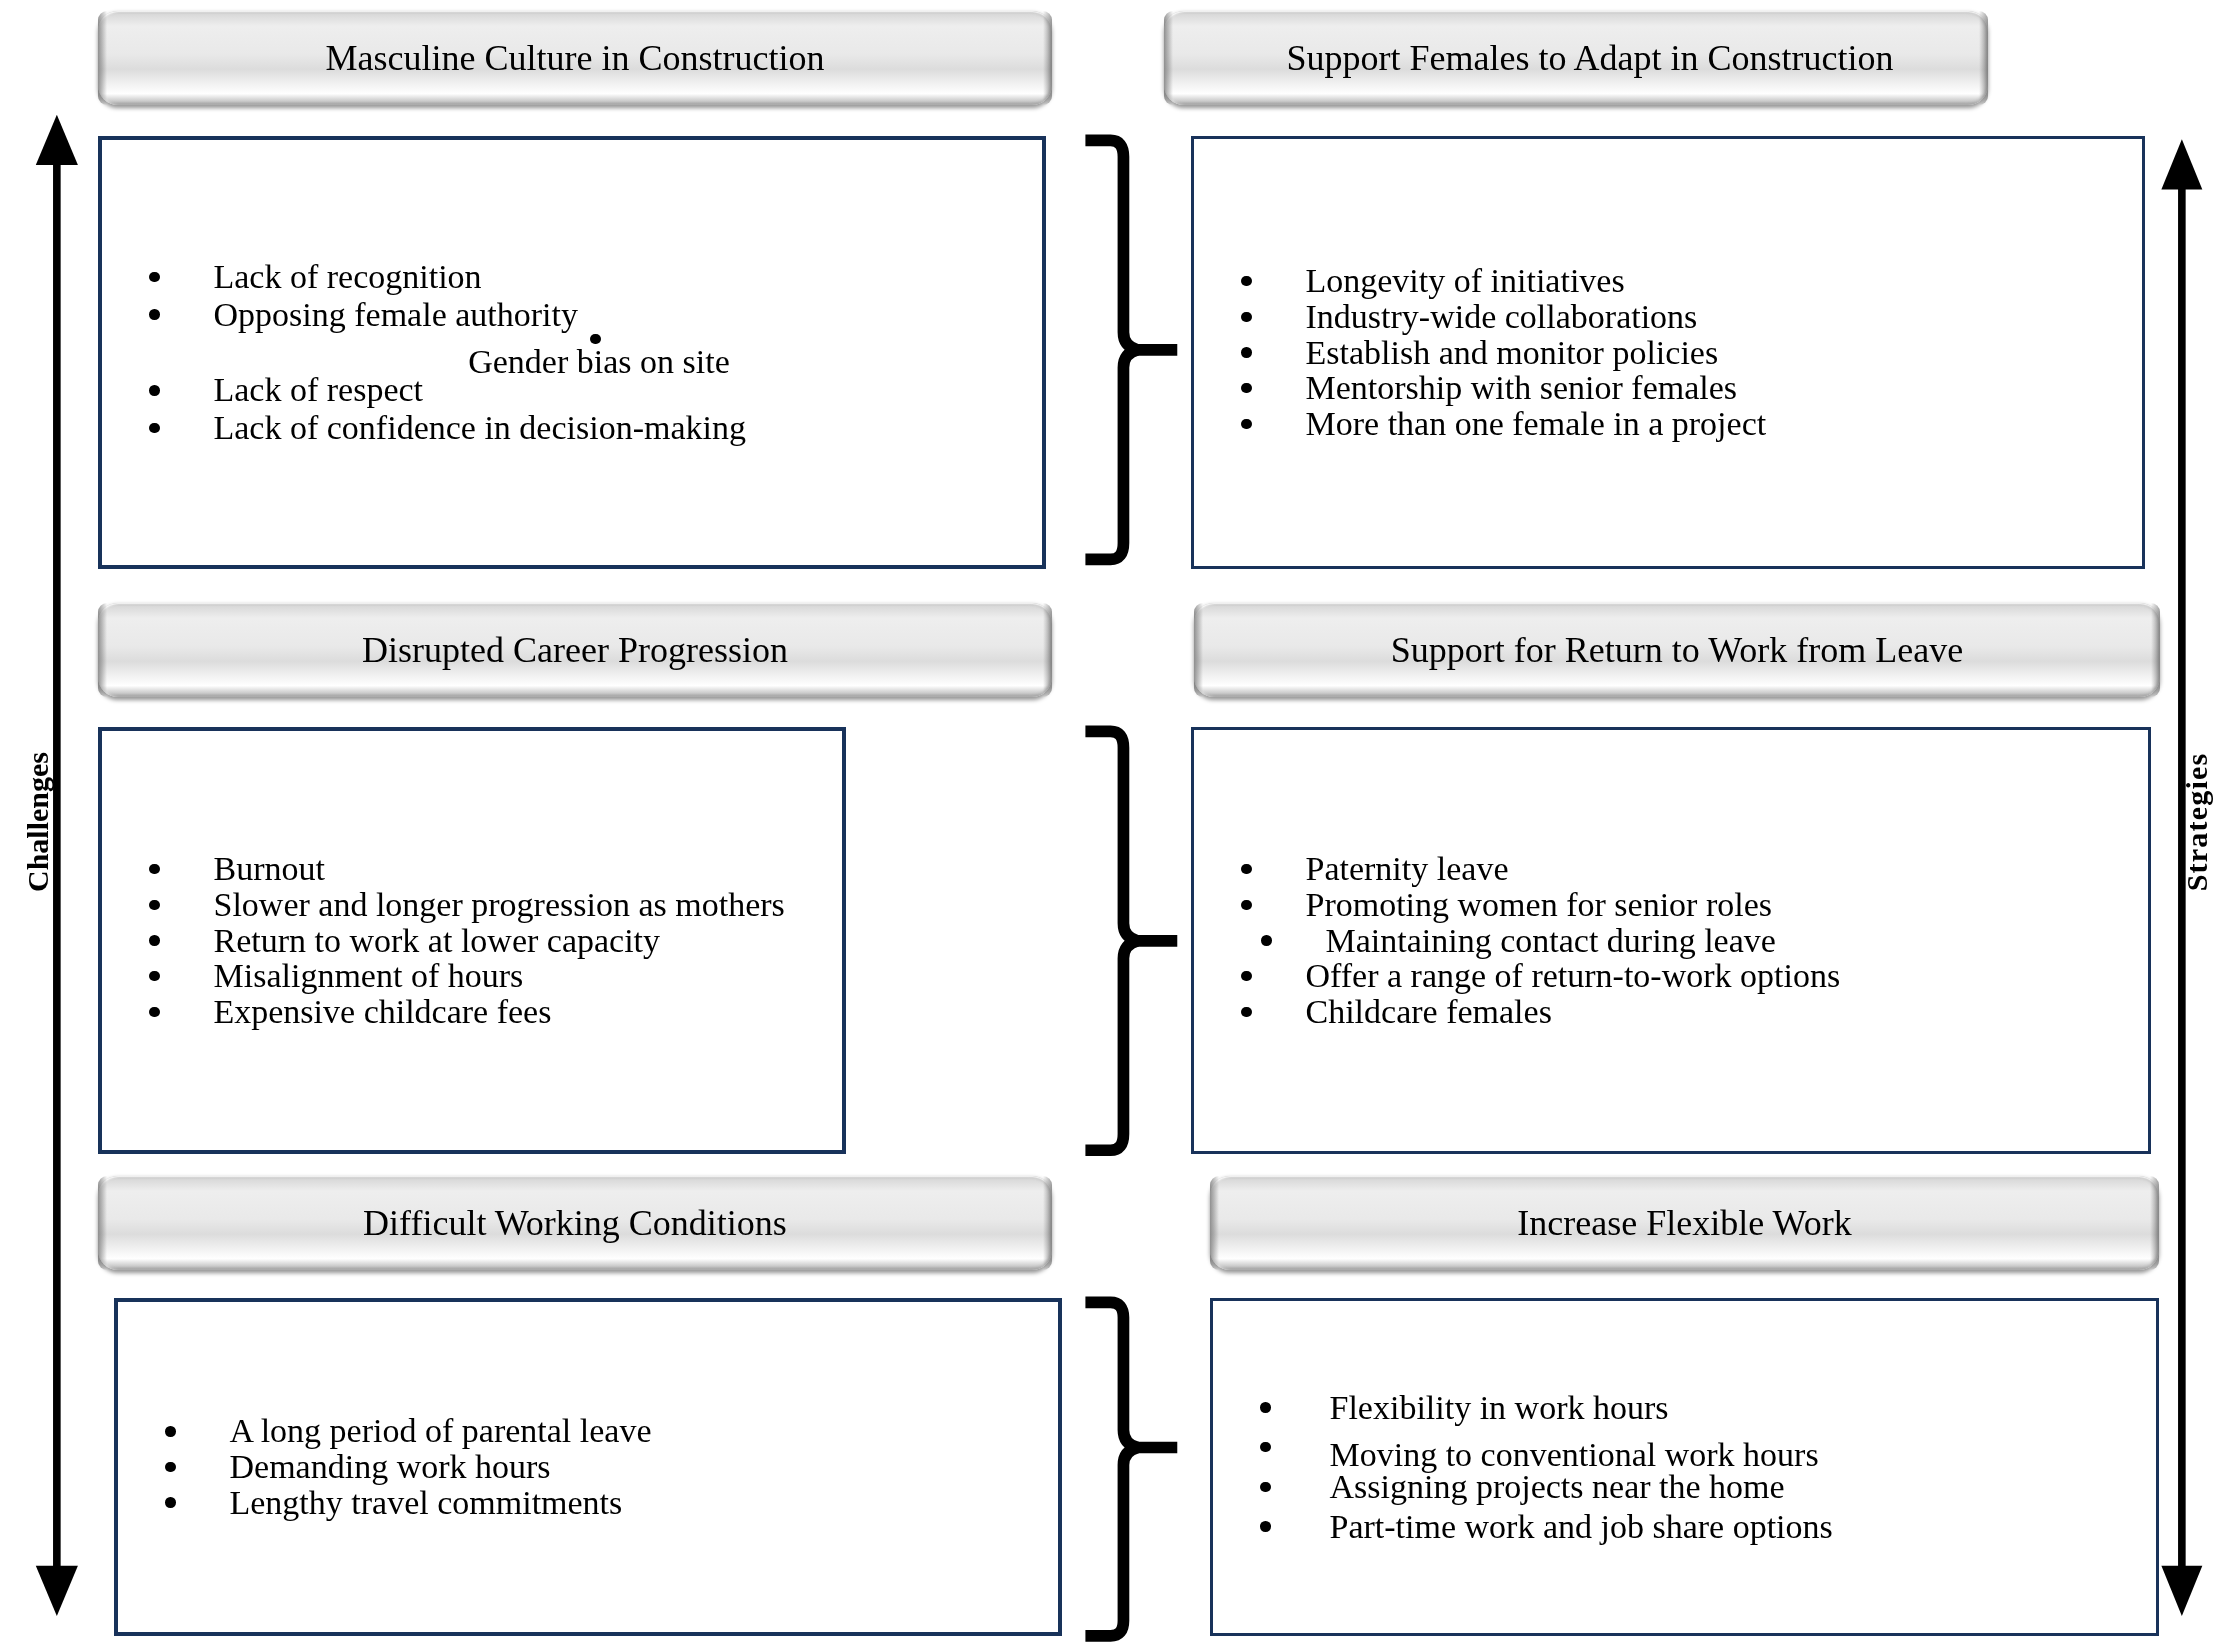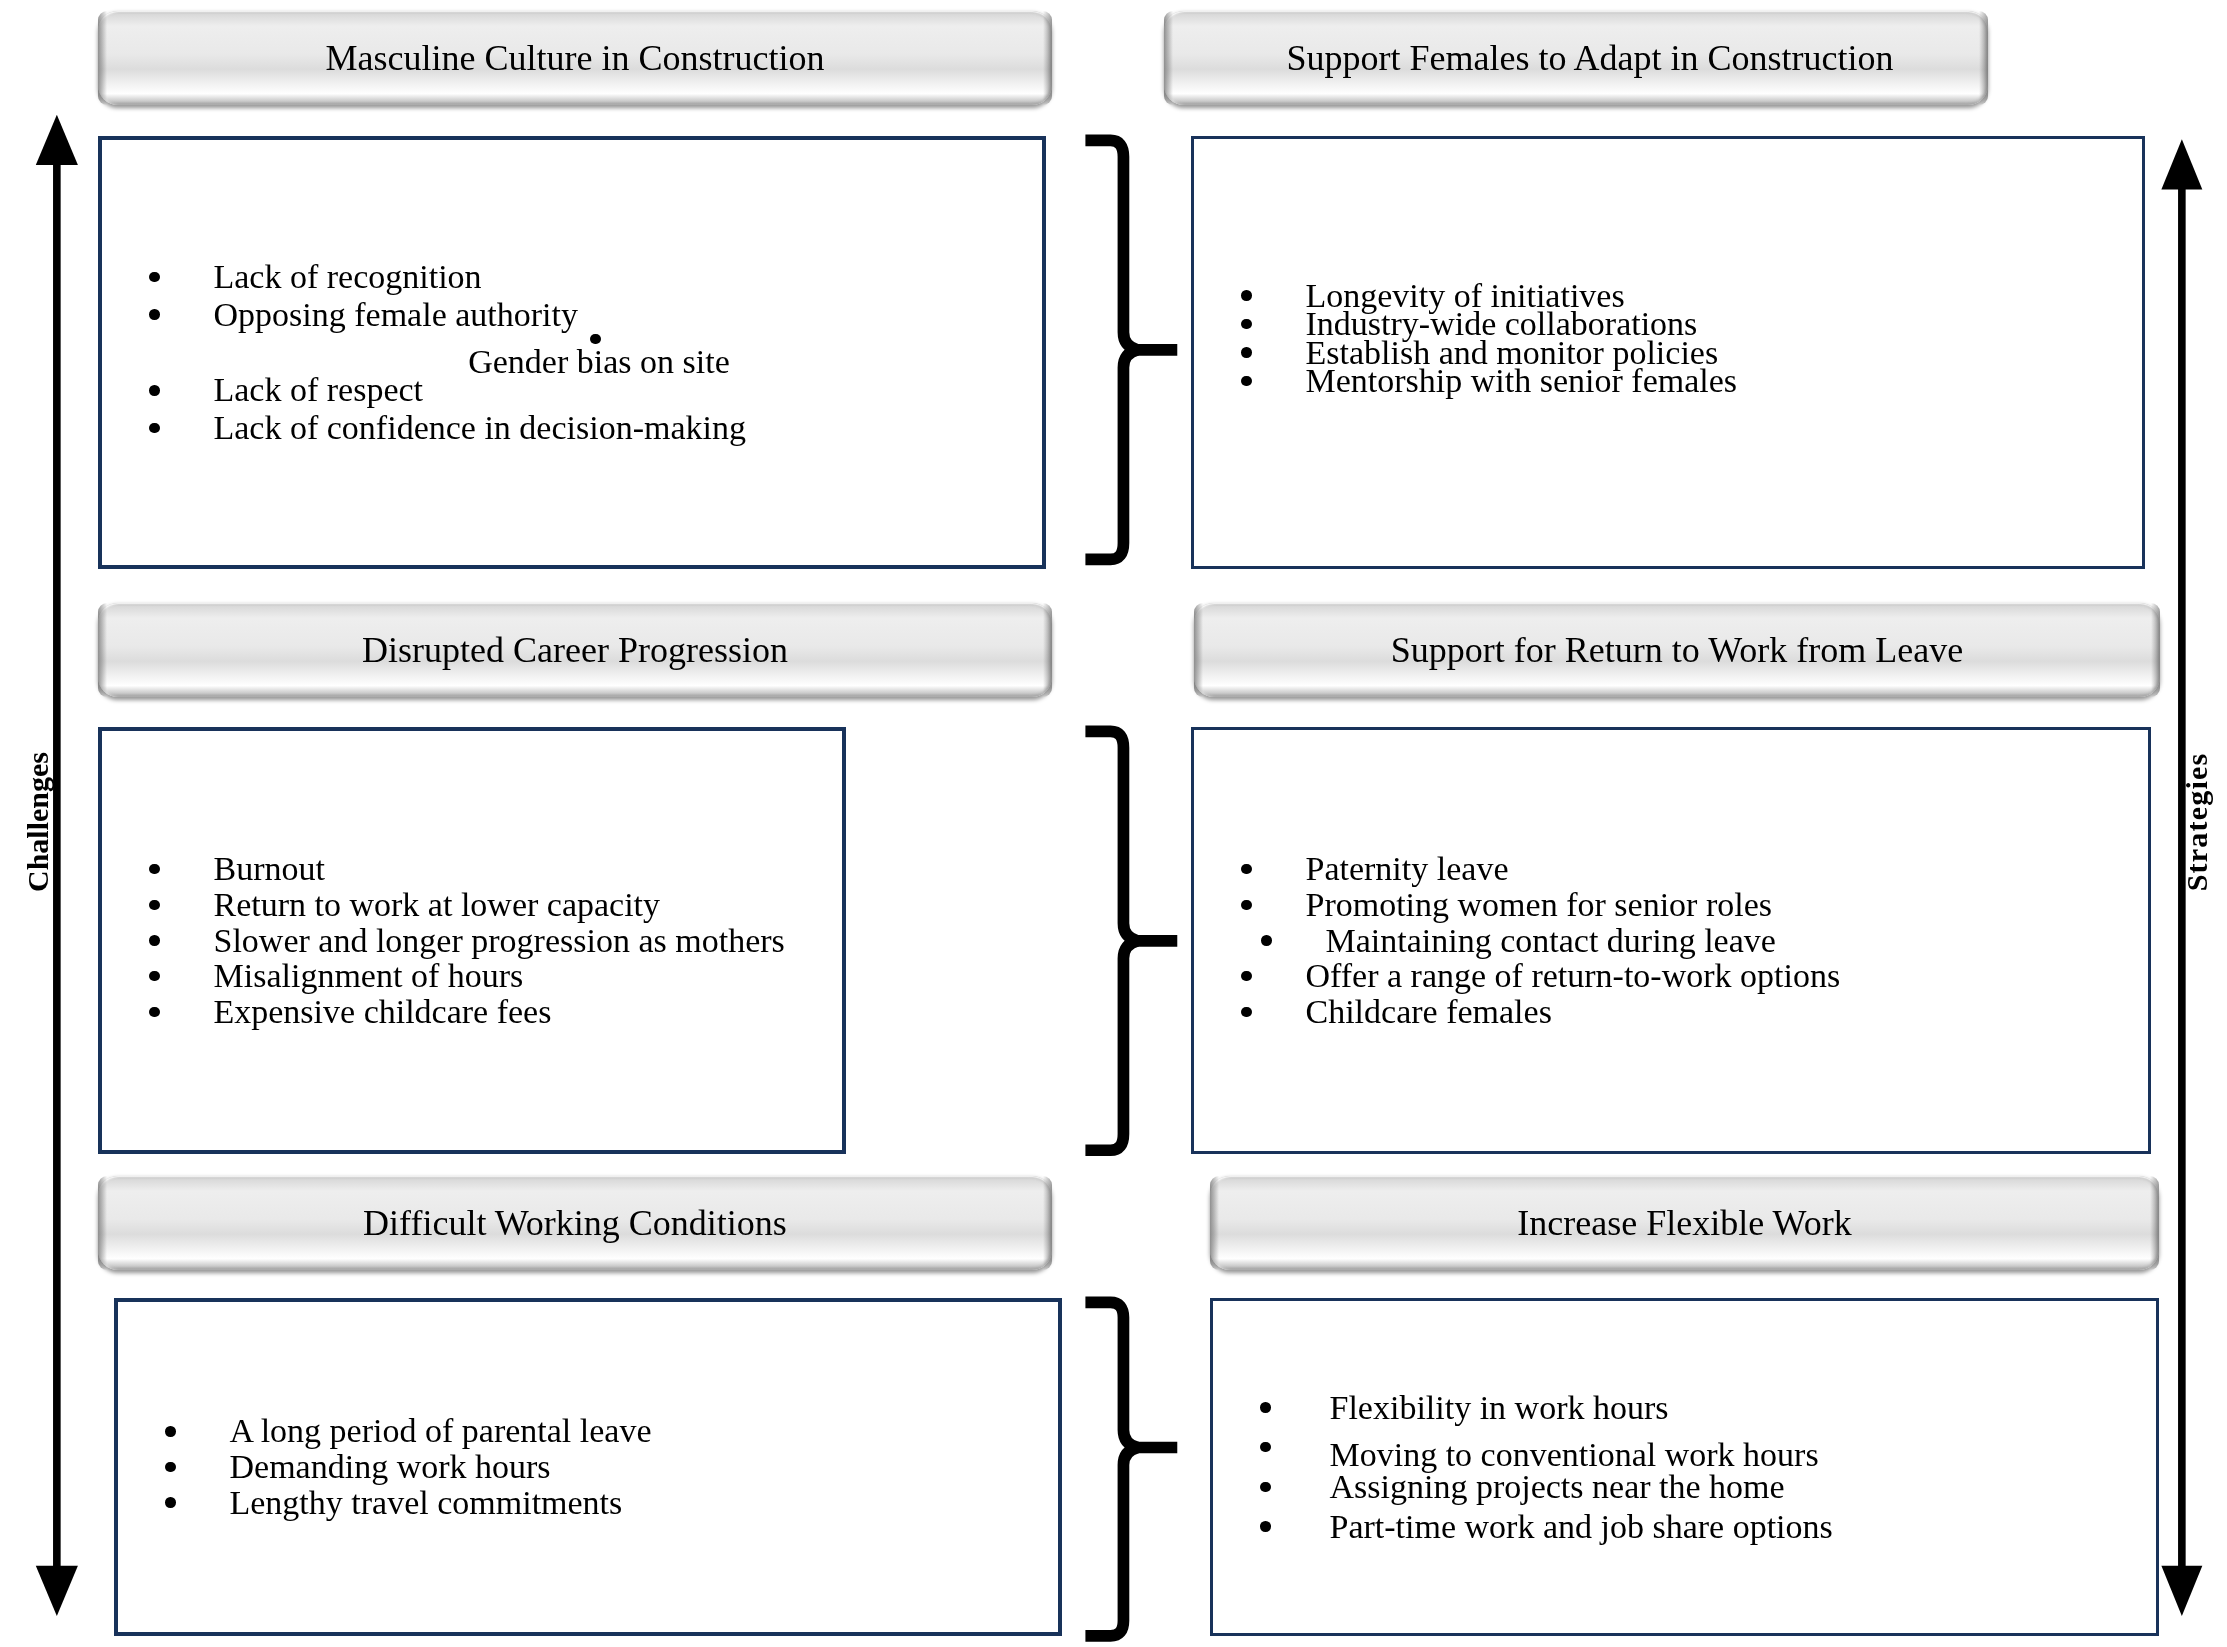--- a/index.html
+++ b/index.html
@@ -124,25 +124,25 @@
   </div>
 
   <div class="box" style="left:98px;top:727px;width:748px;height:427px;padding:23.4px 0 23.4px 0;">
     <ul class="items">
       <li style="height:20%;">
         <span class="bul" style="margin-left:47px;"></span>
         <span class="txt" style="margin-left:54px;">Burnout</span>
       </li>
       <li style="height:20%;">
         <span class="bul" style="margin-left:47px;"></span>
+        <span class="txt" style="margin-left:54px;">Slower and longer progression as mothers</span>
+      </li>
+      <li style="height:20%;">
+        <span class="bul" style="margin-left:47px;"></span>
         <span class="txt" style="margin-left:54px;">Return to work at lower capacity</span>
-      </li>
-      <li style="height:20%;">
-        <span class="bul" style="margin-left:47px;"></span>
-        <span class="txt" style="margin-left:54px;">Slower and longer progression as mothers</span>
       </li>
       <li style="height:20%;">
         <span class="bul" style="margin-left:47px;"></span>
         <span class="txt" style="margin-left:54px;">Misalignment of hours</span>
       </li>
       <li style="height:20%;">
         <span class="bul" style="margin-left:47px;"></span>
         <span class="txt" style="margin-left:54px;">Expensive childcare fees</span>
       </li>
     </ul>
@@ -183,20 +183,24 @@
         <span class="bul" style="margin-left:47px;"></span>
         <span class="txt" style="margin-left:54px;">Industry-wide collaborations</span>
       </li>
       <li style="height:20%;">
         <span class="bul" style="margin-left:47px;"></span>
         <span class="txt" style="margin-left:54px;">Establish and monitor policies</span>
       </li>
       <li style="height:20%;">
         <span class="bul" style="margin-left:47px;"></span>
         <span class="txt" style="margin-left:54px;">Mentorship with senior females</span>
+      </li>
+      <li style="height:20%;">
+        <span class="bul" style="margin-left:47px;"></span>
+        <span class="txt" style="margin-left:54px;">More than one female in a project</span>
       </li>
     </ul>
   </div>
 
   <div class="hdr" style="left:1194px;top:603px;width:966px;height:94px;">
     <span>Support for Return to Work from Leave</span>
   </div>
 
   <div class="box r" style="left:1191px;top:727px;width:960px;height:427px;padding:23.4px 0 23.4px 0;">
     <ul class="items">

